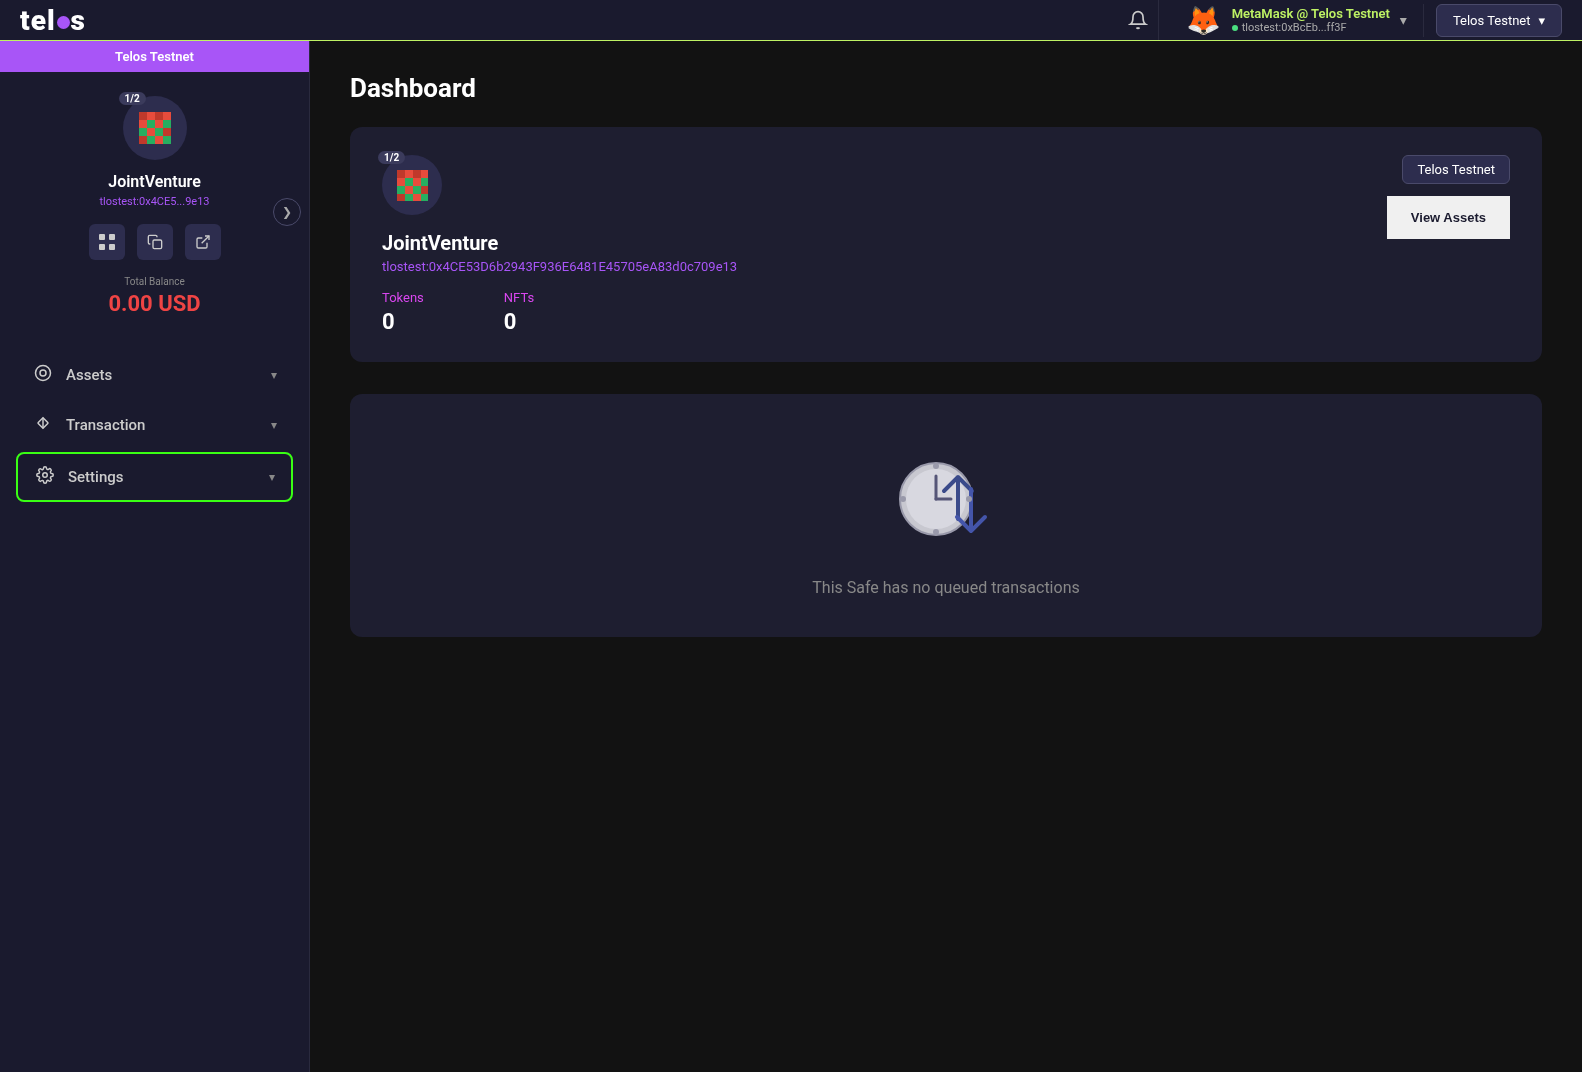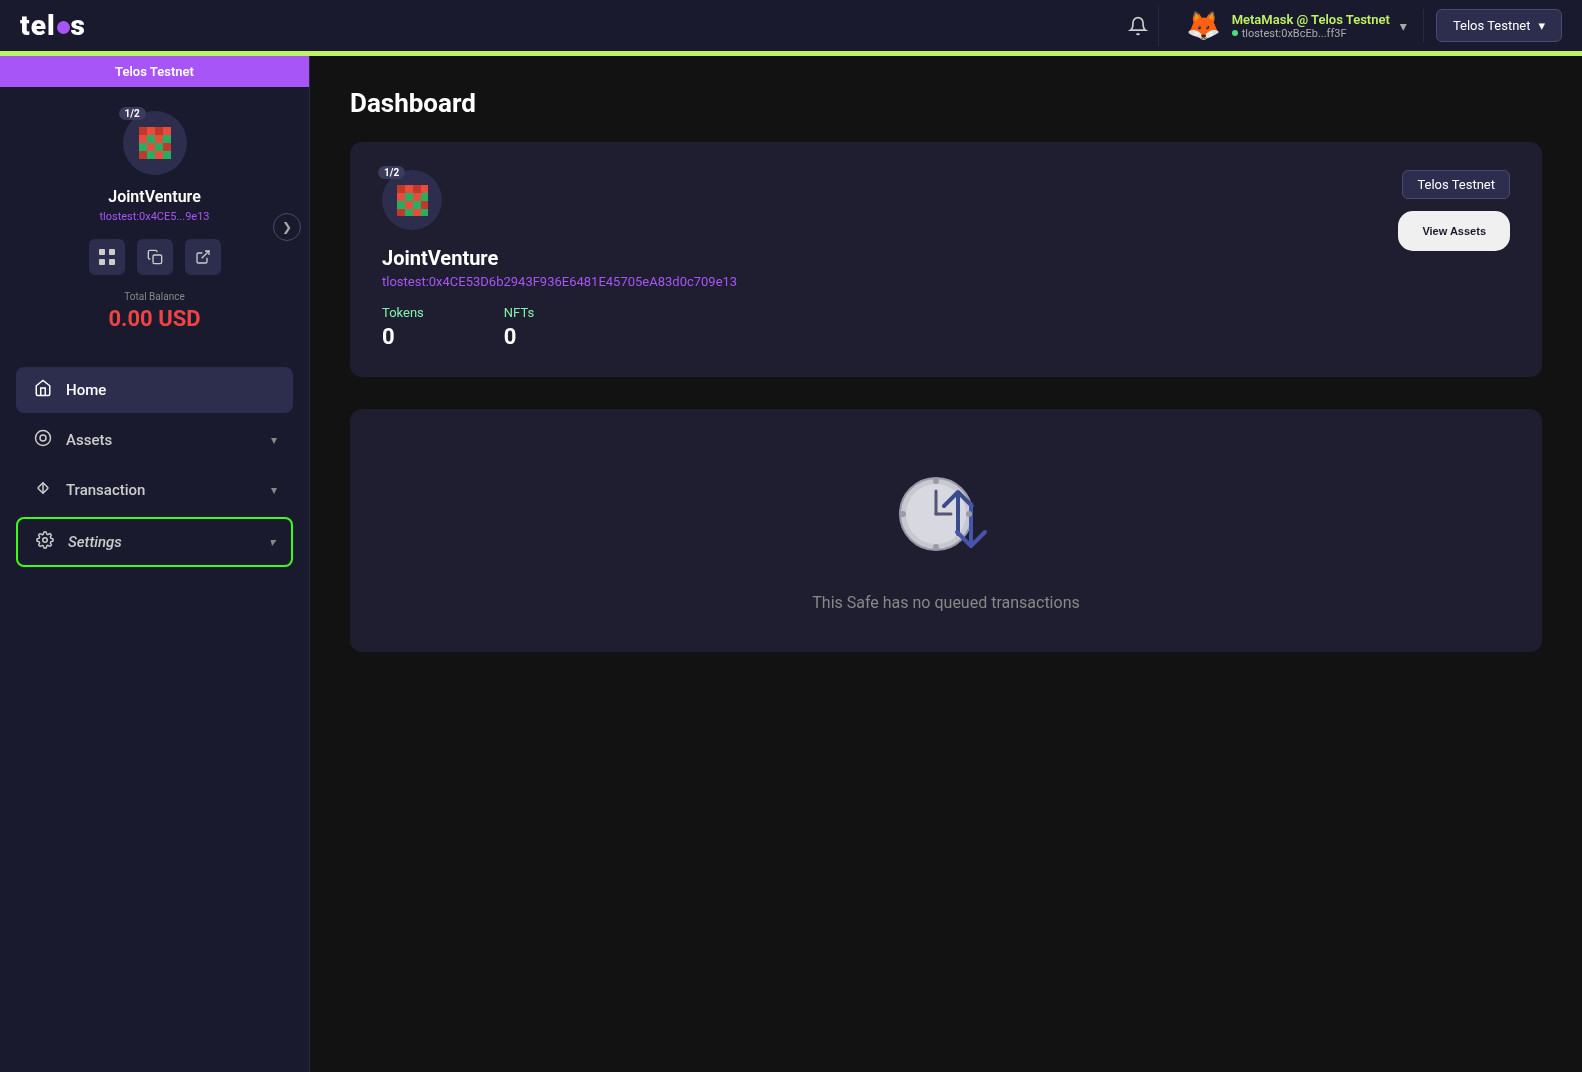--- a/index.html
+++ b/index.html
@@ -11,23 +11,23 @@
       height: 1072px;
       overflow: hidden;
       display: flex;
       flex-direction: column;
     }
 
     
     .top-nav {
       display: flex;
       align-items: center;
-      height: 56px;
+      height: 41px;
       background: #1a1a2e;
-      border-bottom: 5px solid #bef264;
+      border-bottom: 1px solid #bef264;
       flex-shrink: 0;
     }
     .logo-area {
       width: 310px;
       display: flex;
       align-items: center;
       padding: 0 20px;
       gap: 10px;
     }
     .nav-right {
@@ -235,21 +235,20 @@
       font-size: 15px;
       font-weight: 500;
       transition: background 0.15s;
     }
     .nav-item.active {
       background: #2d2d4e;
       color: #fff;
     }
     .nav-item.settings-active {
       border: 2px solid #39ff14;
-      font-style: italic;
     }
     .nav-item-label {
       flex: 1;
     }
     .nav-chevron {
       color: #888;
       font-size: 12px;
     }
     .nav-icon {
       font-size: 18px;
@@ -308,34 +307,34 @@
       gap: 80px;
       margin-top: 16px;
     }
     .stat-item {
       display: flex;
       flex-direction: column;
       gap: 4px;
     }
     .stat-label {
       font-size: 13px;
-      color: #86efac;
+      color: #d946ef;
     }
     .stat-value {
       font-size: 22px;
       font-weight: 700;
       color: #fff;
     }
     .view-assets-btn {
       background: #f0f0f0;
       color: #1a1a2e;
       border: none;
-      border-radius: 15px;
+      border-radius: 0;
       padding: 14px 24px;
-      font-size: 11px;
+      font-size: 13px;
       font-weight: 600;
       cursor: pointer;
       align-self: flex-end;
     }
 
     
     .queue-header {
       display: flex;
       align-items: center;
       gap: 24px;
@@ -475,29 +474,20 @@
 
       <div class="balance-section">
         <div class="balance-label">Total Balance</div>
         <div class="balance-value">0.00 USD</div>
       </div>
     </div>
 
 
     <div class="sidebar-nav">
 
-      <div class="nav-item active">
-        <span class="nav-icon">
-          <svg width="18" height="18" viewBox="0 0 24 24" fill="none" stroke="#fff" stroke-width="2">
-            <path d="M3 9l9-7 9 7v11a2 2 0 0 1-2 2H5a2 2 0 0 1-2-2z"></path>
-            <polyline points="9 22 9 12 15 12 15 22"></polyline>
-          </svg>
-        </span>
-        <span class="nav-item-label">Home</span>
-      </div>
 
       <div class="nav-item">
         <span class="nav-icon">
           <svg width="18" height="18" viewBox="0 0 24 24" fill="none" stroke="#ccc" stroke-width="2">
             <circle cx="12" cy="12" r="10"></circle>
             <circle cx="12" cy="12" r="4"></circle>
           </svg>
         </span>
         <span class="nav-item-label">Assets</span>
         <span class="nav-chevron">▾</span>

